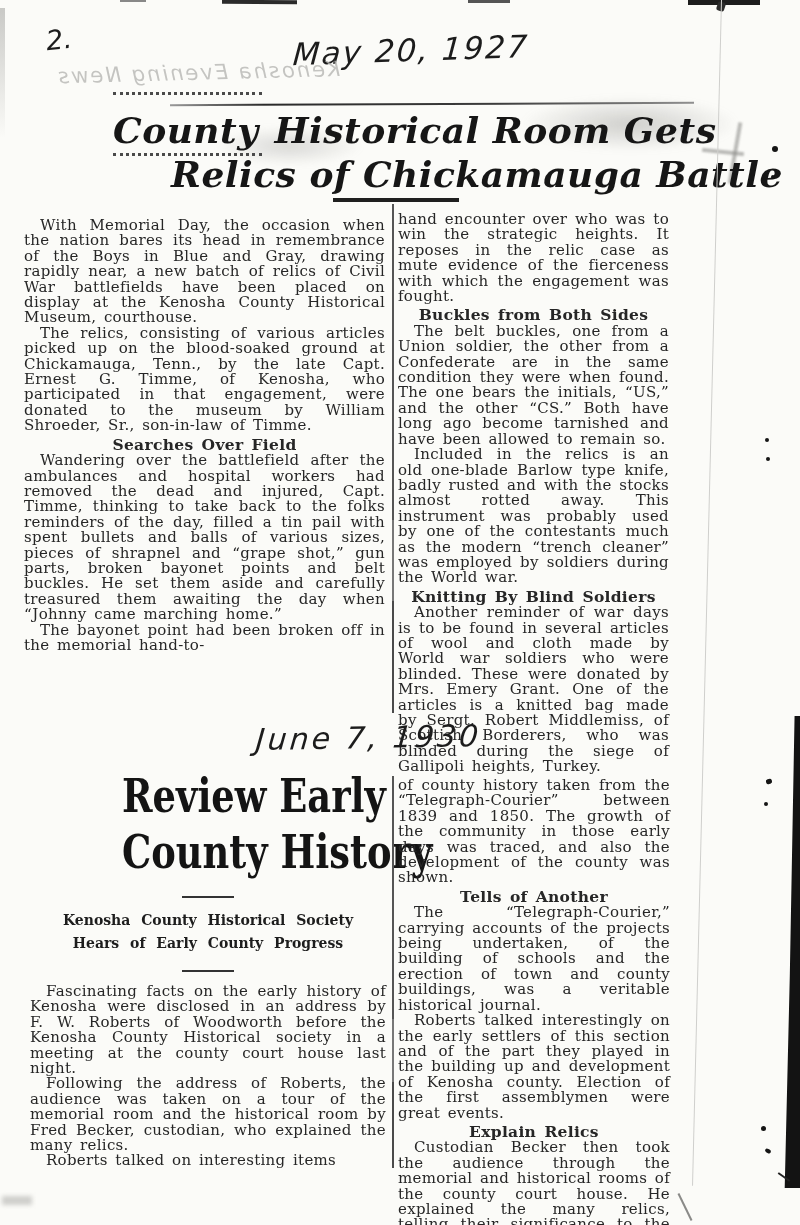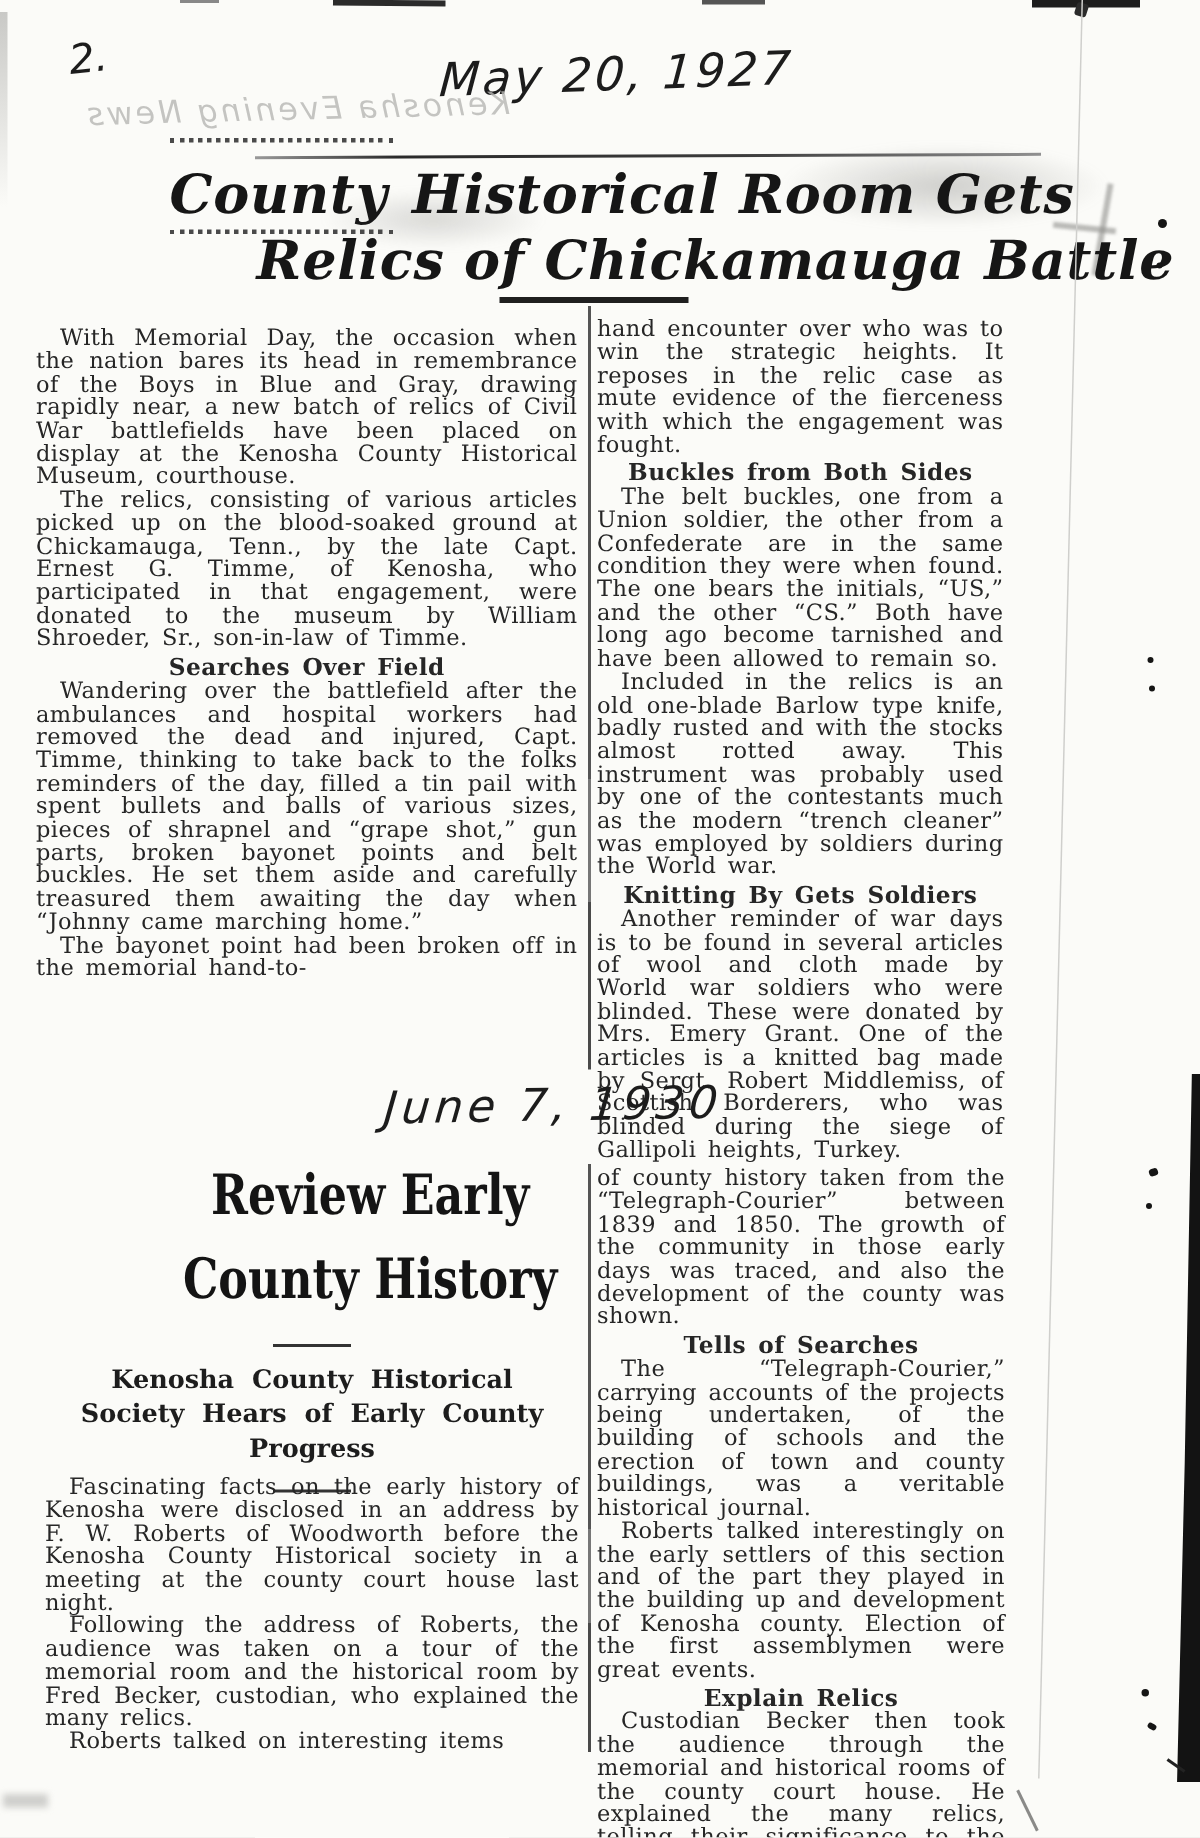--- a/index.html
+++ b/index.html
@@ -27,28 +27,28 @@
   .div-a1{left:392px;top:204px;height:509px;}
   .div-a2{left:392px;top:776px;height:392px;}
 
   
   .headline1{left:113px;top:108px;width:620px;font-size:36px;line-height:44px;
              font-style:italic;font-weight:bold;color:#161616;letter-spacing:.5px;white-space:nowrap;}
   .headline1 .l2{display:block;padding-left:58px;}
   .dotted-word{border-top:3px dotted #4a4a4a;border-bottom:3px dotted #4a4a4a;padding:14px 3px 2px 0;}
 
   
-  .headline2{left:122px;top:768px;font-size:37px;line-height:56px;font-weight:bold;
-             color:#141414;white-space:nowrap;text-align:center;}
+  .headline2{left:122px;top:768px;font-size:46px;line-height:56px;font-weight:bold;
+             color:#141414;white-space:nowrap;}
   .headline2 span{display:block;transform:scaleX(.8);transform-origin:left;}
 
   
   .subhl-wrap{left:30px;top:886px;width:356px;text-align:center;}
   .subhl-rule{display:inline-block;width:52px;height:2px;background:#333;vertical-align:middle;}
-  .subhl{font-size:17px;line-height:23px;font-weight:bold;color:#1d1d1d;
+  .subhl{font-size:14px;line-height:23px;font-weight:bold;color:#1d1d1d;
          word-spacing:6px;margin:4px auto 5px;width:320px;}
 
   
   .col{font-size:15px;line-height:15.4px;text-align:justify;color:#262626;
        letter-spacing:.3px;word-spacing:2.5px;}
   .a1l{left:24px;top:218px;width:361px;}
   .a1r{left:398px;top:212px;width:271px;}
   .a2l{left:30px;top:984px;width:356px;}
   .a2r{left:398px;top:778px;width:272px;}
   .para{text-indent:16px;margin:0;}
@@ -100,21 +100,21 @@
         <div class="para">The relics, consisting of various articles picked up on the blood-soaked ground at Chickamauga, Tenn., by the late Capt. Ernest G. Timme, of Kenosha, who participated in that engagement, were donated to the museum by William Shroeder, Sr., son-in-law of Timme.</div>
         <div class="col-subhead">Searches Over Field</div>
         <div class="para">Wandering over the battlefield after the ambulances and hospital workers had removed the dead and injured, Capt. Timme, thinking to take back to the folks reminders of the day, filled a tin pail with spent bullets and balls of various sizes, pieces of shrapnel and “grape shot,” gun parts, broken bayonet points and belt buckles. He set them aside and carefully treasured them awaiting the day when “Johnny came marching home.”</div>
         <div class="para">The bayonet point had been broken off in the memorial hand-to-</div>
       </div>
     <div class="abs col a1r">
         <div class="para no-indent">hand encounter over who was to win the strategic heights. It reposes in the relic case as mute evidence of the fierceness with which the engagement was fought.</div>
         <div class="col-subhead">Buckles from Both Sides</div>
         <div class="para">The belt buckles, one from a Union soldier, the other from a Confederate are in the same condition they were when found. The one bears the initials, “US,” and the other “CS.” Both have long ago become tarnished and have been allowed to remain so.</div>
         <div class="para">Included in the relics is an old one-blade Barlow type knife, badly rusted and with the stocks almost rotted away. This instrument was probably used by one of the contestants much as the modern “trench cleaner” was employed by soldiers during the World war.</div>
-        <div class="col-subhead">Knitting By Gets Soldiers</div>
+        <div class="col-subhead">Knitting By Blind Soldiers</div>
         <div class="para">Another reminder of war days is to be found in several articles of wool and cloth made by World war soldiers who were blinded. These were donated by Mrs. Emery Grant. One of the articles is a knitted bag made by Sergt. Robert Middlemiss, of Scottish Borderers, who was blinded during the siege of Gallipoli heights, Turkey.</div>
       </div>
   </section>
 
   <section>
     <div class="abs hand hdate2">June 7, 1930</div>
     <h1 class="abs headline2" style="margin:0;">
       <span>Review Early</span>
       <span>County History</span>
     </h1>
@@ -126,21 +126,21 @@
     </div>
 
     <div class="abs divider div-a2"></div>
     <div class="abs col a2l">
         <div class="para">Fascinating facts on the early history of Kenosha were disclosed in an address by F. W. Roberts of Woodworth before the Kenosha County Historical society in a meeting at the county court house last night.</div>
         <div class="para">Following the address of Roberts, the audience was taken on a tour of the memorial room and the historical room by Fred Becker, custodian, who explained the many relics.</div>
         <div class="para">Roberts talked on interesting items</div>
       </div>
     <div class="abs col a2r">
         <div class="para no-indent">of county history taken from the “Telegraph-Courier” between 1839 and 1850. The growth of the community in those early days was traced, and also the development of the county was shown.</div>
-        <div class="col-subhead">Tells of Searches</div>
+        <div class="col-subhead">Tells of Another</div>
         <div class="para">The “Telegraph-Courier,” carrying accounts of the projects being undertaken, of the building of schools and the erection of town and county buildings, was a veritable historical journal.</div>
         <div class="para">Roberts talked interestingly on the early settlers of this section and of the part they played in the building up and development of Kenosha county. Election of the first assemblymen were great events.</div>
         <div class="col-subhead">Explain Relics</div>
         <div class="para">Custodian Becker then took the audience through the memorial and historical rooms of the county court house. He explained the many relics, telling their significance to the county history and how they came to be collected for the display.</div>
       </div>
   </section>
 
   <div class="abs crease"></div>
   <div class="abs dot" style="left:772px;top:146px;width:6px;height:6px;"></div>
   <div class="abs dot" style="left:771px;top:175px;width:4px;height:4px;"></div>

